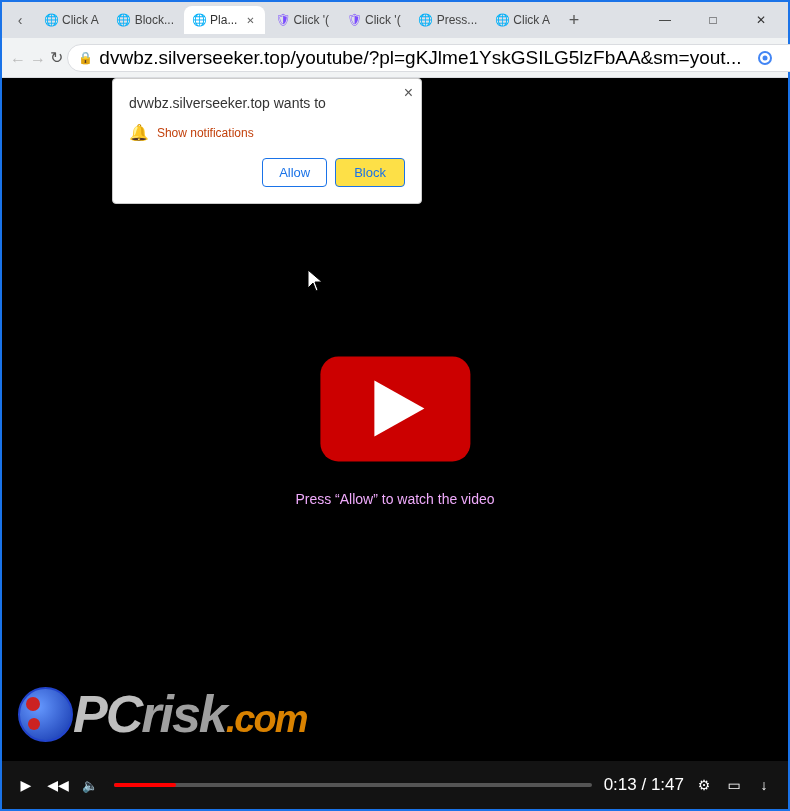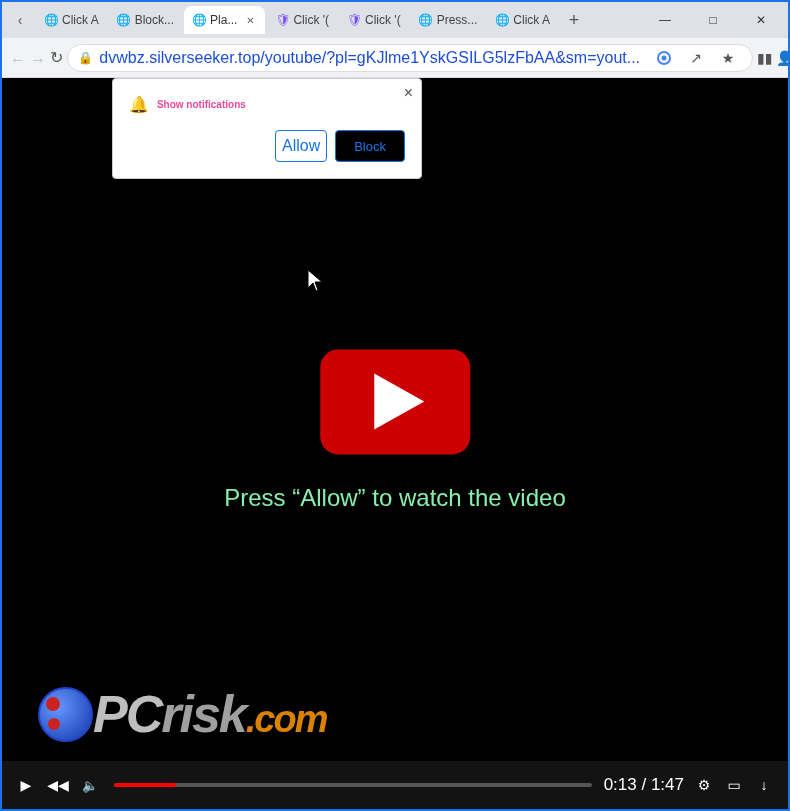--- a/index.html
+++ b/index.html
@@ -96,21 +96,21 @@
       border: 1px solid #dadce0;
       border-radius: 14px;
       display: flex;
       align-items: center;
       padding: 0 10px;
       gap: 6px;
       font-size: 13px;
       color: #333;
     }
     .lock-icon { color: #555; font-size: 12px; }
-    .address-text { flex: 1; overflow: hidden; white-space: nowrap; text-overflow: ellipsis; font-size: 16px; color: #1d4ed8; }
+    .address-text { flex: 1; overflow: hidden; white-space: nowrap; text-overflow: ellipsis; font-size: 19px; color: #000000; }
     .address-actions { display: flex; gap: 4px; margin-left: 4px; }
     .addr-action-btn {
       width: 28px; height: 28px;
       border-radius: 50%;
       display: flex; align-items: center; justify-content: center;
       font-size: 14px; color: #555; cursor: pointer;
     }
     .menu-btn {
       width: 28px; height: 28px;
       border-radius: 50%;
@@ -153,40 +153,40 @@
       color: #333;
       margin-bottom: 12px;
     }
     .popup-permission {
       display: flex;
       align-items: center;
       gap: 8px;
       margin-bottom: 16px;
     }
     .bell-icon { font-size: 16px; color: #333; }
-    .permission-text { font-size: 10px; color: #ec4899; font-weight: bold; }
+    .permission-text { font-size: 12px; color: #c2410c; }
     .popup-buttons {
       display: flex;
       justify-content: flex-end;
       gap: 8px;
     }
     .btn-allow {
-      padding: 6px 6px;
+      padding: 6px 16px;
       border: 1px solid #1a73e8;
       border-radius: 4px;
       background: #fff;
       color: #1a73e8;
-      font-size: 16px;
+      font-size: 13px;
       cursor: pointer;
     }
     .btn-block {
       padding: 6px 18px;
       border: 1px solid #1a73e8;
       border-radius: 4px;
-      background: #000000;
+      background: #fde047;
       color: #1a73e8;
       font-size: 13px;
       cursor: pointer;
     }
 
     
     .video-center {
       position: absolute;
       top: 50%;
       left: 50%;
@@ -207,36 +207,36 @@
       cursor: pointer;
     }
     .play-triangle {
       width: 0; height: 0;
       border-top: 28px solid transparent;
       border-bottom: 28px solid transparent;
       border-left: 50px solid #fff;
       margin-left: 8px;
     }
     .video-prompt {
-      color: #86efac;
-      font-size: 24px;
+      color: #f0abfc;
+      font-size: 14px;
       font-weight: 400;
       white-space: nowrap;
     }
 
     
     .watermark {
       position: absolute;
       bottom: 55px;
-      left: 8px;
+      left: 0;
       right: 0;
       height: 80px;
       display: flex;
       align-items: center;
-      padding-left: 28px;
+      padding-left: 16px;
       background: rgba(0,0,0,0.3);
     }
     .pcrisk-logo {
       display: flex;
       align-items: center;
       gap: 0;
     }
     .logo-ball {
       width: 55px;
       height: 55px;
@@ -397,20 +397,21 @@
 
     <div class="addr-action-btn">▮▮</div>
     <div class="addr-action-btn">👤</div>
     <div class="menu-btn">⋮</div>
   </div>
 
   <div class="content-area">
 
     <div class="notification-popup">
       <span class="popup-close">×</span>
+      <div class="popup-title">dvwbz.silverseeker.top wants to</div>
       <div class="popup-permission">
         <span class="bell-icon">🔔</span>
         <span class="permission-text">Show notifications</span>
       </div>
       <div class="popup-buttons">
         <button class="btn-allow">Allow</button>
         <button class="btn-block">Block</button>
       </div>
     </div>
 

